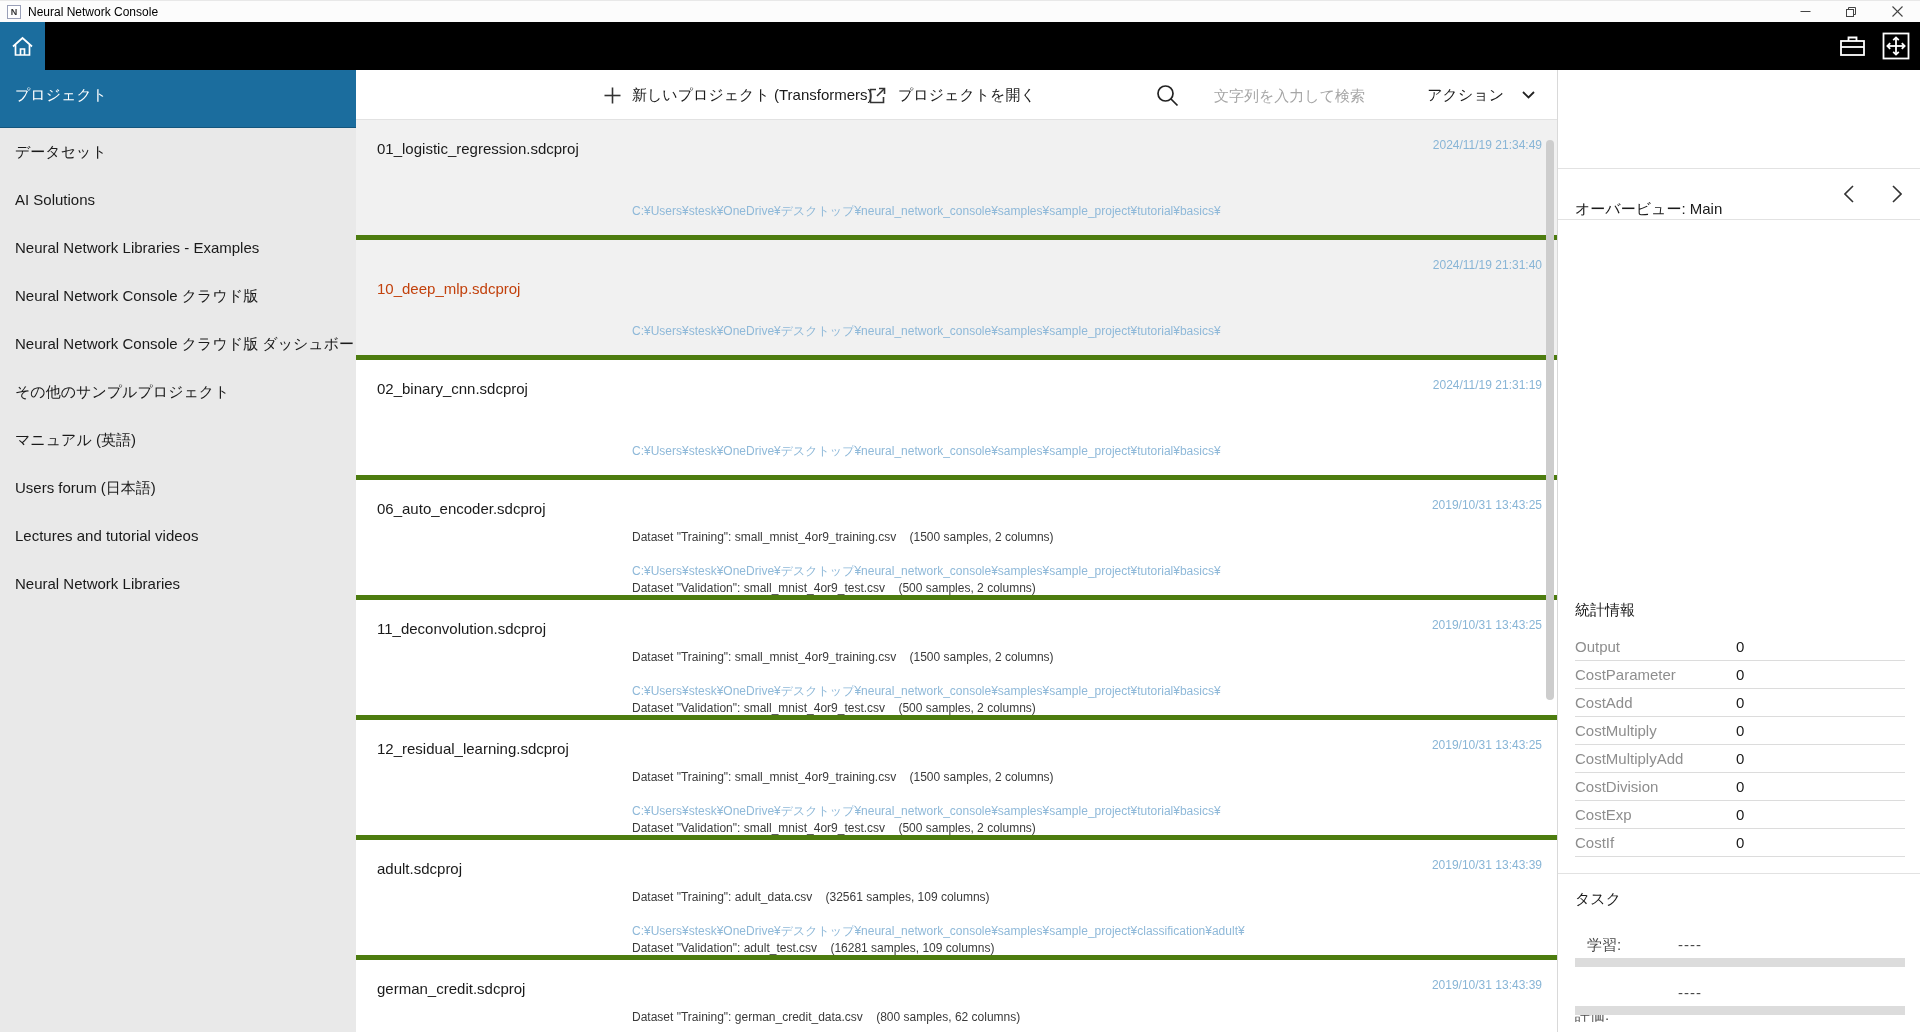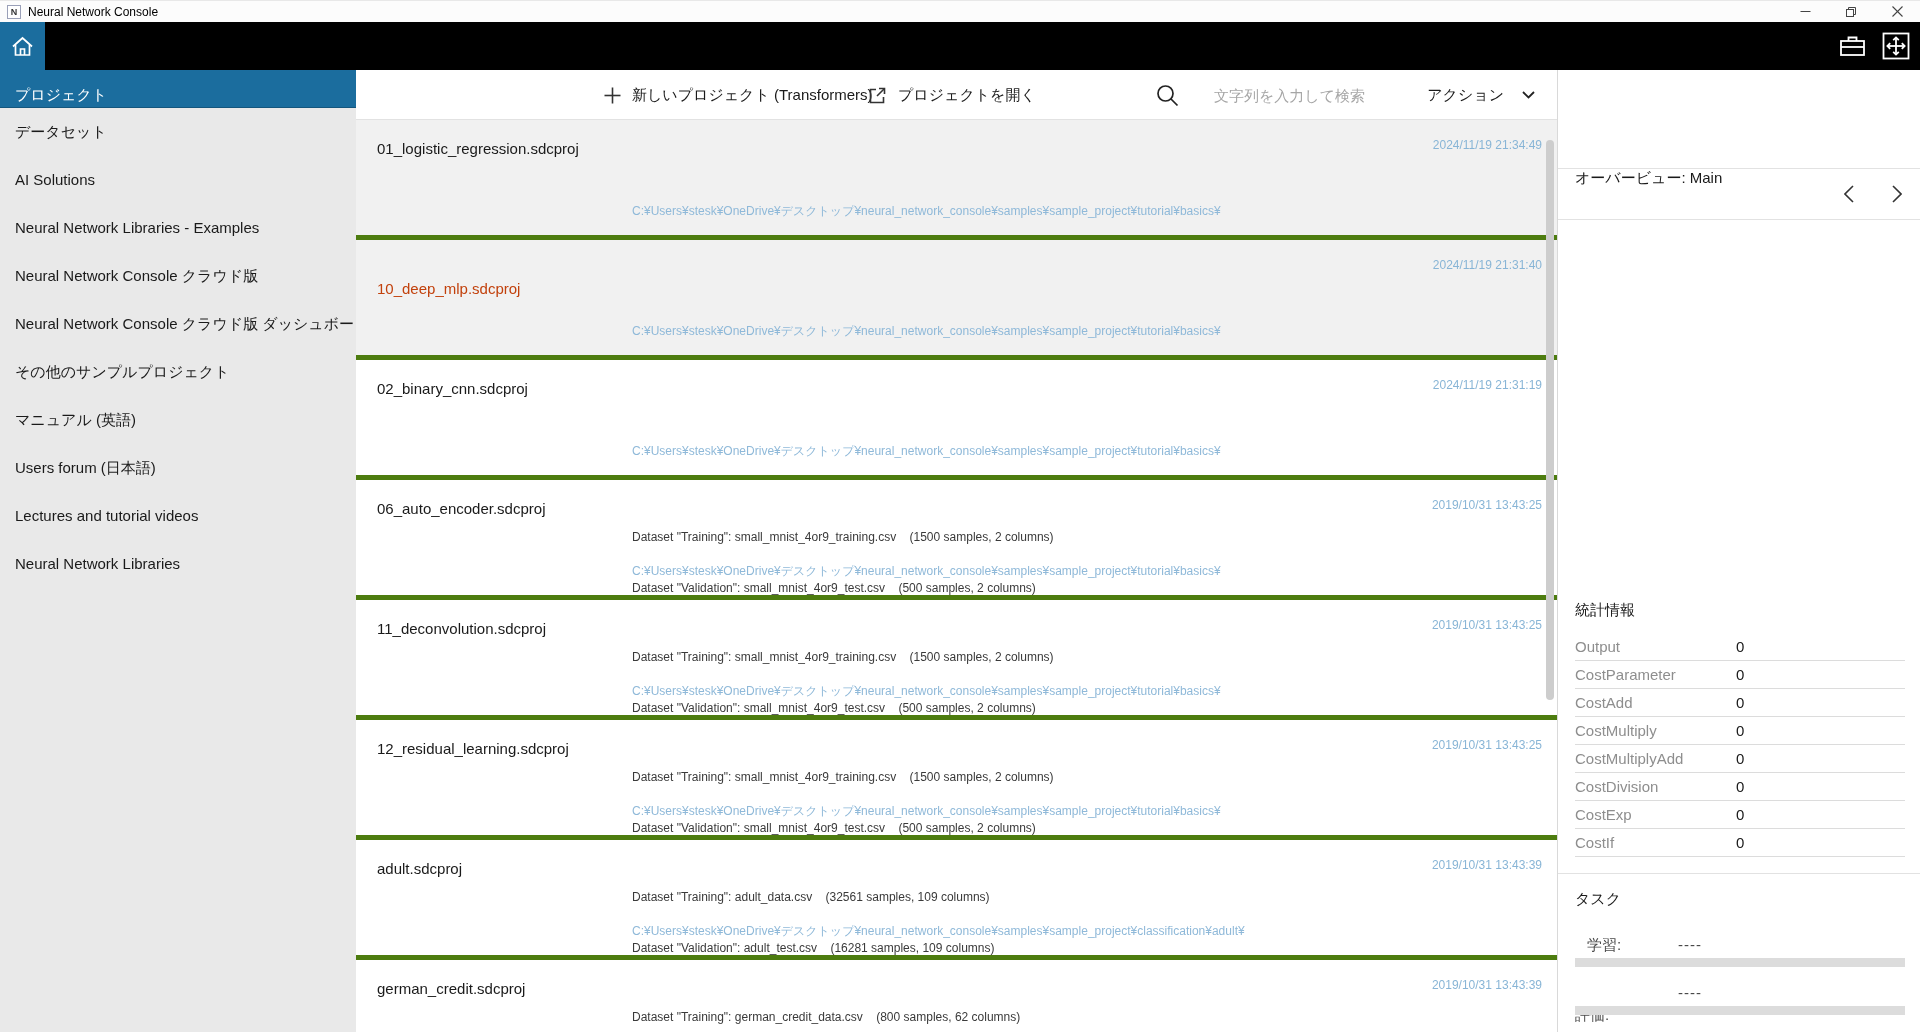--- a/index.html
+++ b/index.html
@@ -23,21 +23,21 @@
   .appbar-icons { position:absolute; right:10px; top:0; height:48px; display:flex;
     gap:16px; align-items:center; }
   .appbar-btn { cursor:pointer; display:flex; align-items:center; }
 
   
   .content { display:flex; height:962px; }
 
   .sidebar { width:356px; background:#e9e9e9; flex-shrink:0; }
   .side-item { height:48px; line-height:48px; padding-left:15px; font-size:15px;
     color:#1a1a1a; cursor:pointer; white-space:nowrap; overflow:hidden; }
-  .side-item.selected { height:38px; line-height:50px; background:#1b6d9e; color:#fff;
+  .side-item.selected { height:58px; line-height:50px; background:#1b6d9e; color:#fff;
     border-bottom:1px solid #14567d; }
 
   .main { width:1202px; position:relative; border-right:1px solid #d9d9d9; overflow:hidden; flex-shrink:0; }
   .toolbar { height:50px; position:relative; border-bottom:1px solid #e2e2e2; background:#fff; }
   .tb-item { position:absolute; top:0; height:50px; display:flex; align-items:center;
     gap:11px; font-size:15px; color:#1a1a1a; cursor:pointer; white-space:nowrap; }
   .tb-new1 { left:20px; } .tb-new2 { left:248px; } .tb-open { left:512px; }
   .tb-search-icon { left:800px; }
   .tb-search { left:858px; }
   .tb-search input { border:none; outline:none; font-size:15px; width:250px;
@@ -54,21 +54,21 @@
     line-height:17px; white-space:pre; }
   .row-path { position:absolute; left:276px; top:83px; font-size:12px; color:#8fb9d9; white-space:pre; }
   .row-date { position:absolute; right:15px; top:18px; font-size:12px; color:#88b5d6; }
   .v-thumb { position:absolute; right:3px; top:70px; width:8px; height:560px;
     background:#cdcdcd; border-radius:4px; }
 
   
   .panel { width:362px; position:relative; background:#fff; flex-shrink:0; }
   .ov-header { position:absolute; top:98px; left:0; right:0; height:52px;
     border-top:1px solid #e2e2e2; border-bottom:1px solid #e2e2e2;
-    display:flex; align-items:flex-start; padding-left:17px; }
+    display:flex; align-items:flex-end; padding-left:17px; }
   .ov-title { font-size:15px; color:#1a1a1a; }
   .chev-btn { position:absolute; top:112px; width:16px; height:24px; cursor:pointer;
     display:flex; align-items:center; justify-content:center; }
   .chev-left { left:283px; } .chev-right { left:331px; }
 
   .stats-title { position:absolute; top:531px; left:17px; font-size:15px; color:#1a1a1a; }
   .stats { position:absolute; top:563px; left:17px; right:15px; }
   .stat-row { height:28px; line-height:28px; border-bottom:1px solid #dcdcdc;
     position:relative; color:#8e8e8e; font-size:15px; }
   .stat-value { position:absolute; left:161px; color:#1a1a1a; }

